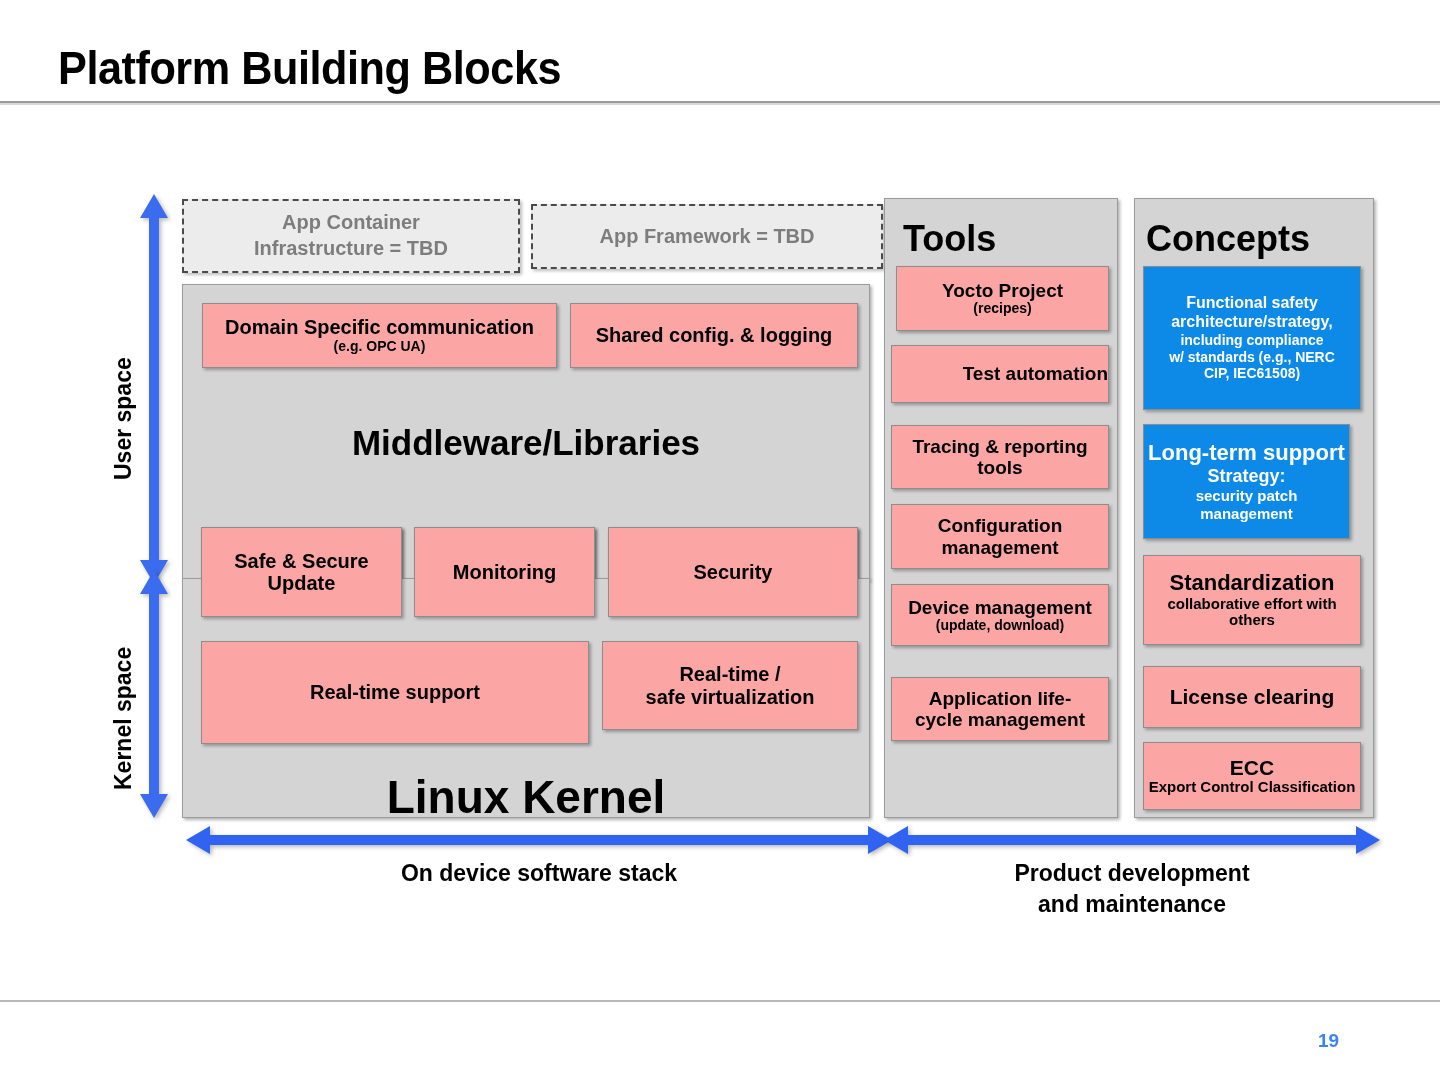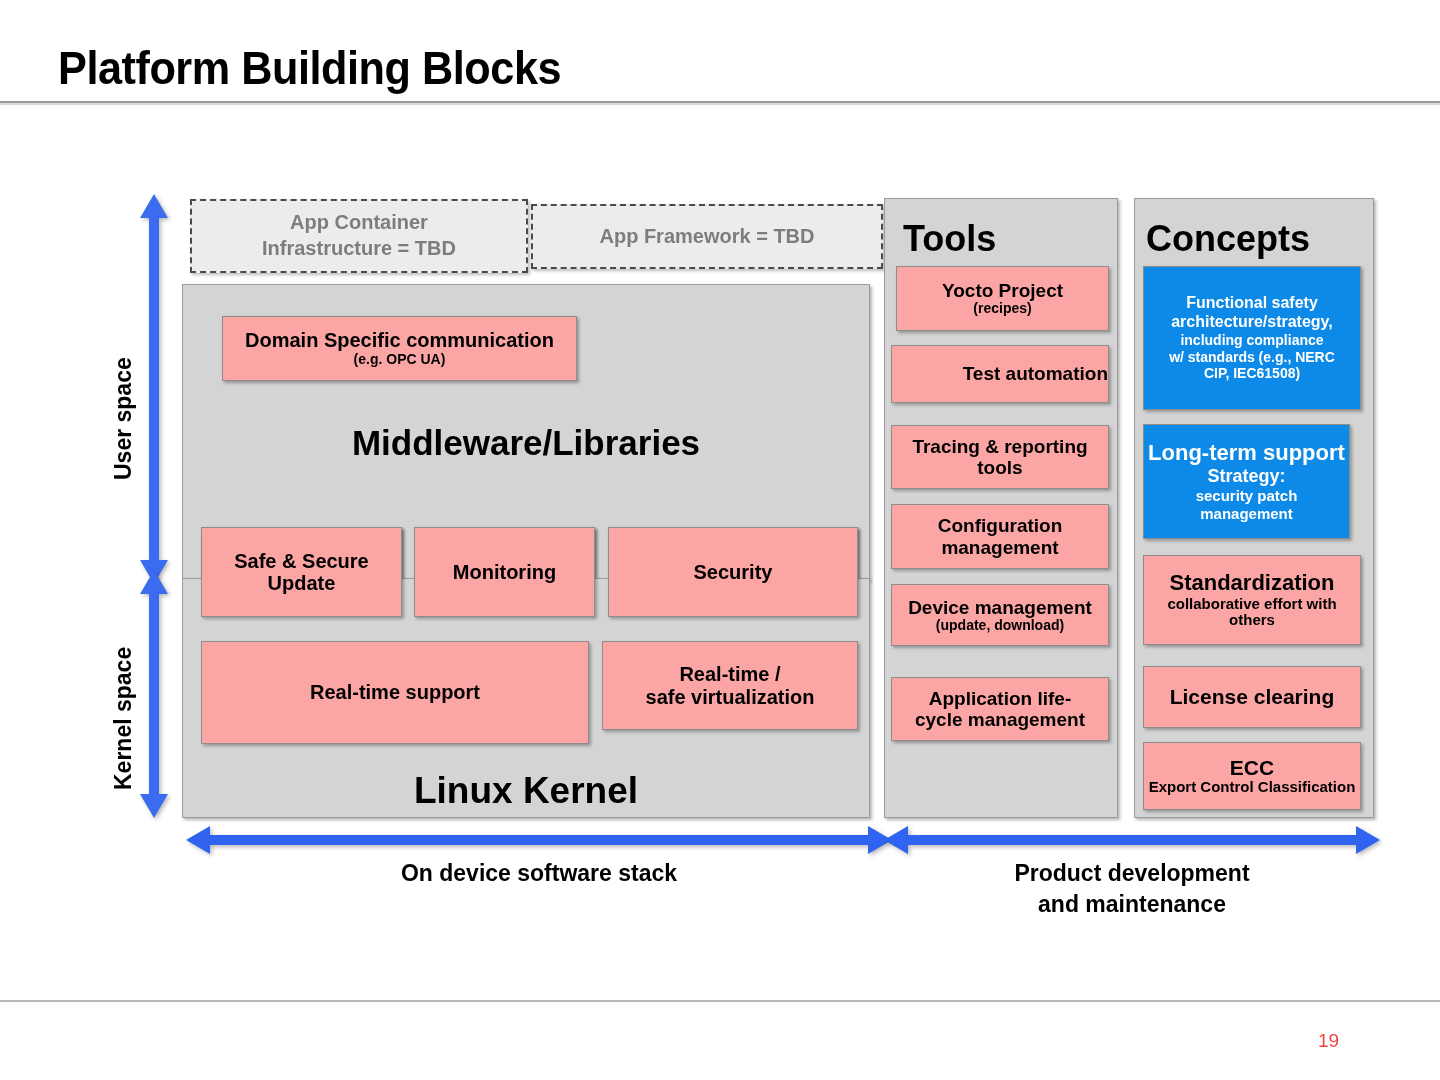--- a/index.html
+++ b/index.html
@@ -21,21 +21,21 @@
   .title-rule{
     position:absolute;left:0;top:101px;width:1440px;height:4px;
     background:linear-gradient(to bottom,#9a9a9a 0,#9a9a9a 2px,#d8d8d8 2px,#d8d8d8 4px);
   }
   .footer-rule{
     position:absolute;left:0;top:1000px;width:1440px;height:2px;
     background:#b8b8b8;
   }
   .page-num{
     position:absolute;left:1318px;top:1030px;
-    font-size:19px;font-weight:normal;color:#ef4444;
+    font-size:19px;font-weight:bold;color:#3b82f6;
   }
 
   
   .panel{
     position:absolute;background:#d4d4d4;
     border:1px solid #9b9b9b;
     box-shadow:2px 2px 3px rgba(0,0,0,0.30);
     box-sizing:border-box;
   }
   .panel-title{
@@ -105,38 +105,41 @@
   <svg class="varrow" style="left:138px;top:194px;" width="32" height="390" viewBox="0 0 32 390">
     <polygon points="16,0 30,24 21,24 21,366 30,366 16,390 2,366 11,366 11,24 2,24" fill="#3b6cf0"></polygon>
   </svg>
   <svg class="varrow" style="left:138px;top:570px;" width="32" height="248" viewBox="0 0 32 248">
     <polygon points="16,0 30,24 21,24 21,224 30,224 16,248 2,224 11,224 11,24 2,24" fill="#3b6cf0"></polygon>
   </svg>
 
   <div class="vlabel" style="left:110px;top:480px;">User space</div>
   <div class="vlabel" style="left:110px;top:790px;">Kernel space</div>
 
-  <div class="dbox" style="left:190px;top:199px;width:338px;height:74px;">
+  <div class="dbox" style="left:182px;top:199px;width:338px;height:74px;">
     <div>
       <div>App Container</div>
       <div>Infrastructure = TBD</div>
     </div>
   </div>
 
   <div class="dbox" style="left:531px;top:204px;width:352px;height:65px;">
     <div>App Framework = TBD</div>
   </div>
 
   <div class="panel" style="left:182px;top:284px;width:688px;height:296px;"></div>
 
-  <div class="wbox" style="left:202px;top:316px;width:355px;height:65px;margin-left:20px;">
+  <div class="wbox" style="left:202px;top:303px;width:355px;height:65px;">
     <div class="l1" style="font-size:20px;">Domain Specific communication</div>
     <div class="l2" style="font-size:14px;">(e.g. OPC UA)</div>
   </div>
 
+  <div class="wbox" style="left:570px;top:303px;width:288px;height:65px;">
+    <div class="l1" style="font-size:20px;">Shared config. &amp; logging</div>
+  </div>
 
   <div class="panel-title" style="left:0;top:423px;width:1052px;text-align:center;font-size:35px;">Middleware/Libraries</div>
 
   <div class="wbox" style="left:201px;top:527px;width:201px;height:90px;">
     <div class="l1" style="font-size:20px;">Safe &amp; Secure</div>
     <div class="l2" style="font-size:20px;">Update</div>
   </div>
 
   <div class="wbox" style="left:414px;top:527px;width:181px;height:90px;">
     <div class="l1" style="font-size:20px;">Monitoring</div>
@@ -161,21 +164,21 @@
 
   <div class="wbox" style="left:201px;top:641px;width:388px;height:103px;">
     <div class="l1" style="font-size:20px;">Real-time support</div>
   </div>
 
   <div class="wbox" style="left:602px;top:641px;width:256px;height:89px;">
     <div class="l1" style="font-size:20px;">Real-time /</div>
     <div class="l2" style="font-size:20px;">safe virtualization</div>
   </div>
 
-  <div class="panel-title" style="left:0;top:770px;width:1052px;text-align:center;font-size:37px;">Linux Kernel</div>
+  <div class="panel-title" style="left:0;top:770px;width:1052px;text-align:center;font-size:46px;">Linux Kernel</div>
 
   <div class="panel" style="left:884px;top:198px;width:234px;height:620px;"></div>
 
   <div class="panel-title" style="left:903px;top:218px;font-size:36px;">Tools</div>
 
   <div class="wbox" style="left:896px;top:266px;width:213px;height:65px;">
     <div class="l1" style="font-size:19px;">Yocto Project</div>
     <div class="l2" style="font-size:14px;">(recipes)</div>
   </div>
 

